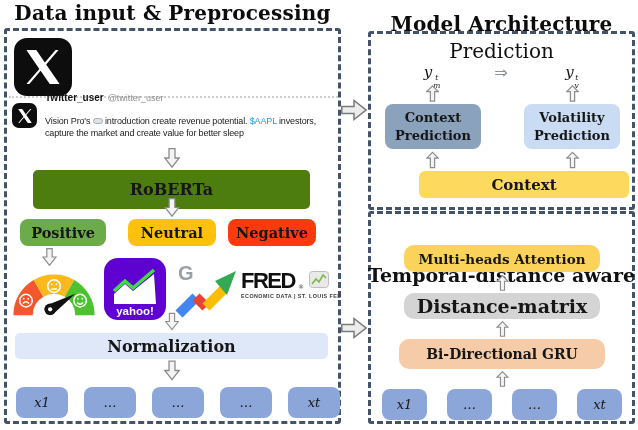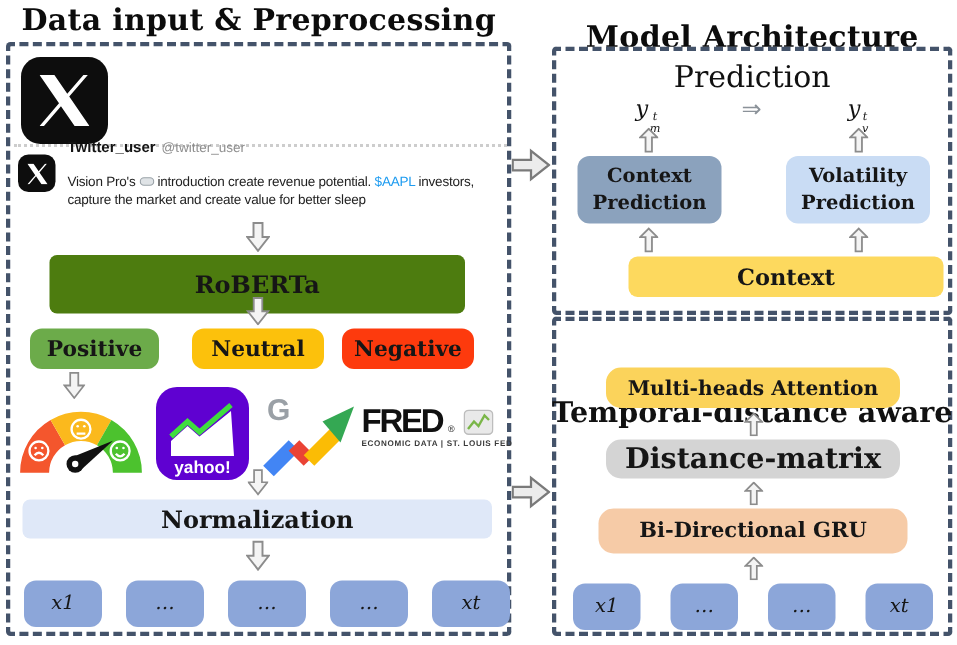--- a/index.html
+++ b/index.html
@@ -18,21 +18,21 @@
   .seqbox { font-style:italic; font-size:13px; font-weight:normal; border-radius:8px; }
   .sent { font-size:14.5px; border-radius:8px; }
   .wide { font-size:16px; border-radius:5px; }
   .tweet-txt { position:absolute; font-family:"Liberation Sans", sans-serif; font-size:9px; letter-spacing:-0.15px; white-space:nowrap; color:#222; }
   .tk { color:#1d9bf0; }
   .dotsep { position:absolute; border-top:2px dotted #cdcdcd; height:0; }
   .xsq { position:absolute; background:#0d0d0d; display:flex; align-items:center; justify-content:center; }
   .mathsym { position:absolute; text-align:center; font-style:italic; font-size:15px; }
   .stack { display:inline-flex; flex-direction:column; font-size:9px; line-height:8px; vertical-align:-3px; margin-left:1px; }
   .implies { position:absolute; text-align:center; font-size:16px; color:#8b9299; font-style:normal; font-family:"DejaVu Sans", sans-serif; }
-  .fred-top { display:flex; align-items:center; gap:4px; }
+  .fred-top { display:flex; align-items:flex-start; gap:4px; }
   .fred-word { font-family:"Liberation Sans", sans-serif; font-weight:900; font-size:22px; line-height:20px; letter-spacing:-1.5px; color:#101010; }
   .fred-reg { font-size:6px; color:#333; align-self:flex-end; margin:0 1px 1px -1px; }
   .fred-sub { font-family:"Liberation Sans", sans-serif; font-size:5.4px; font-weight:bold; letter-spacing:0.45px; color:#3a3a3a; margin-top:2px; white-space:nowrap; }
   .tw-user { font-weight:bold; font-size:10px; color:#141414; font-family:"Liberation Sans", sans-serif; }
   .tw-handle { font-size:9px; color:#8e8e8e; margin-left:4px; font-family:"Liberation Sans", sans-serif; }
   svg { display:block; }
 </style>
 </head>
 <body>
 

